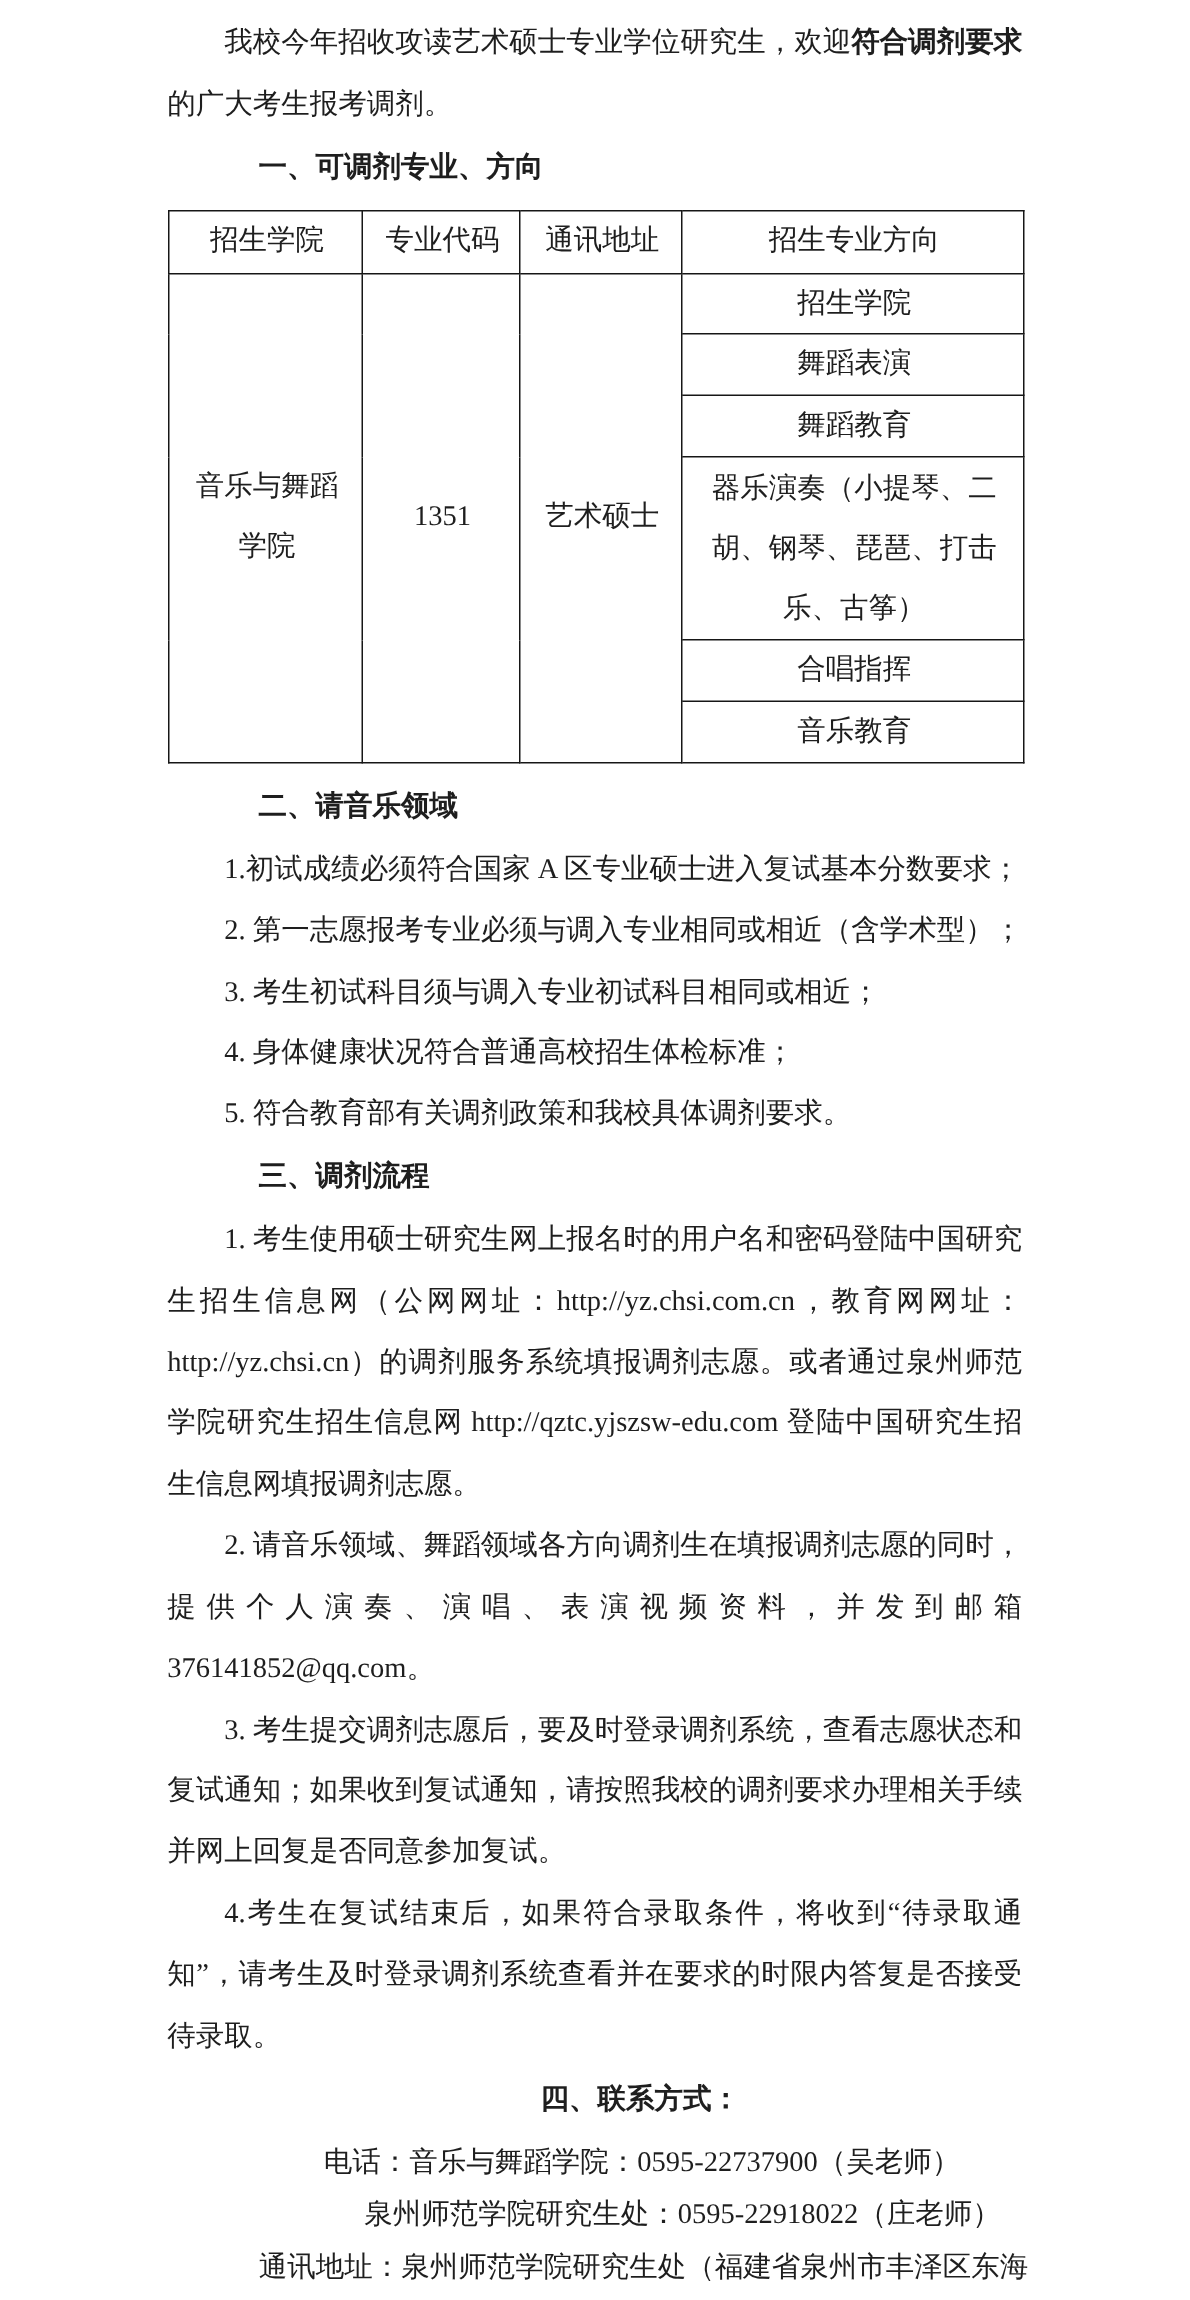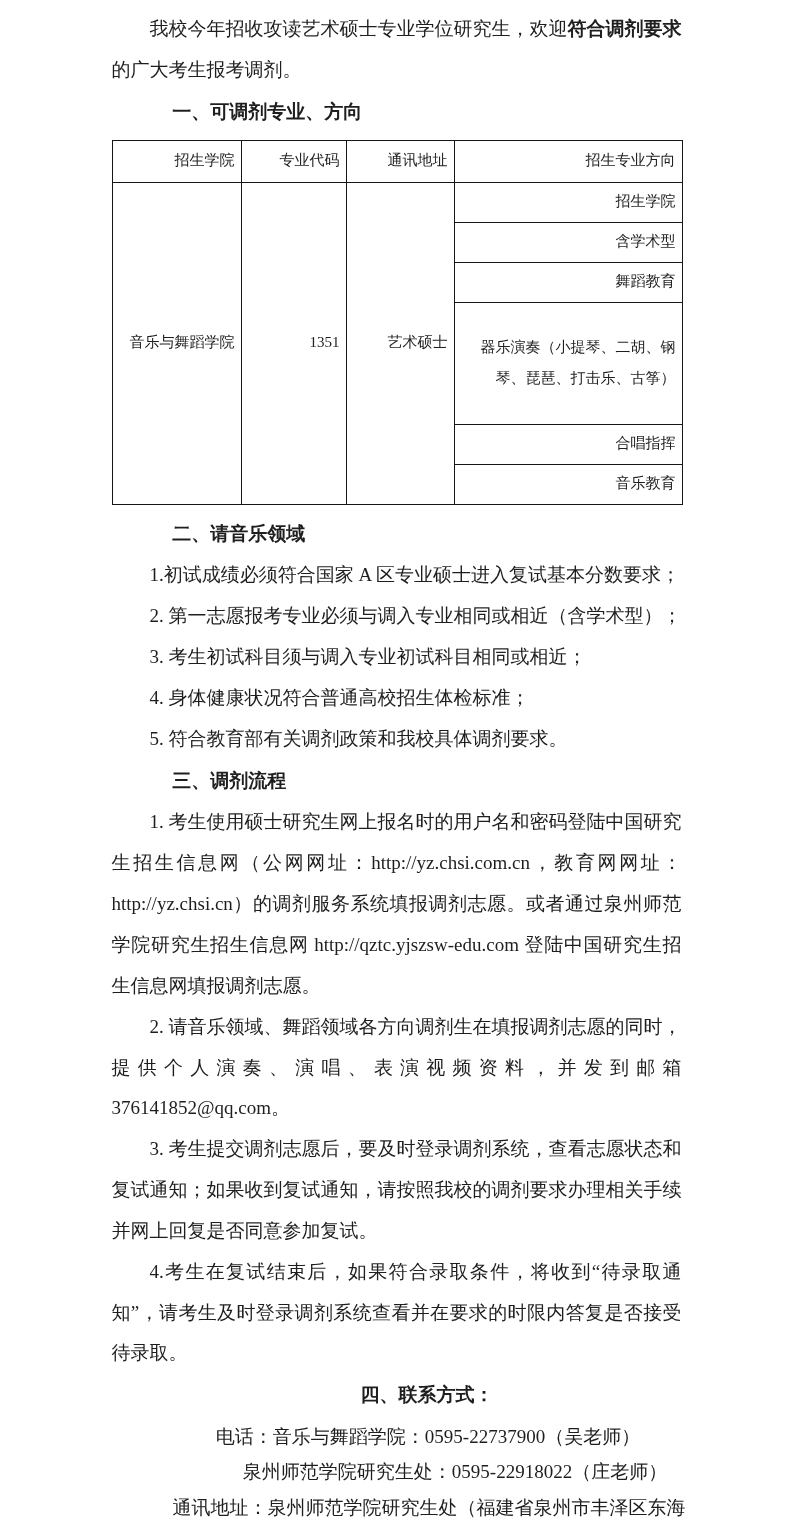--- a/index.html
+++ b/index.html
@@ -41,25 +41,25 @@
   table.majors {
     border-collapse: collapse;
     table-layout: fixed;
     width: 570px;
     margin: 7px 0 9px 0;
   }
   table.majors th,
   table.majors td {
     border: 1.5px solid #161616;
     font-weight: normal;
-    text-align: right;
+    text-align: center;
     vertical-align: middle;
     padding: 0 6px 0 9px;
     line-height: 2.1;
-    font-size: 15px;
+    font-size: 19px;
   }
   col.c1 { width: 129px; }
   col.c2 { width: 105px; }
   col.c3 { width: 108px; }
   col.c4 { width: 228px; }
   tr.hdr th { height: 41px; }
   tr.dir-row td { height: 39px; }
   tr.dir-row-big td { height: 121px; }
   td.cell-college { padding-right: 2px; }
   td.cell-dir-big { font-size: 18px; padding-right: 2px; text-align: justify; }
@@ -101,21 +101,21 @@
       <th>通讯地址</th>
       <th>招生专业方向</th>
     </tr>
     <tr class="dir-row">
       <td class="cell-college" rowspan="6">音乐与舞蹈学院</td>
       <td rowspan="6">1351</td>
       <td rowspan="6">艺术硕士</td>
       <td>招生学院</td>
     </tr>
     <tr class="dir-row">
-      <td>含学术型</td>
+      <td>舞蹈表演</td>
     </tr>
     <tr class="dir-row">
       <td>舞蹈教育</td>
     </tr>
     <tr class="dir-row-big">
       <td class="cell-dir-big">器乐演奏（小提琴、二胡、钢琴、琵琶、打击乐、古筝）</td>
     </tr>
     <tr class="dir-row">
       <td>合唱指挥</td>
     </tr>

